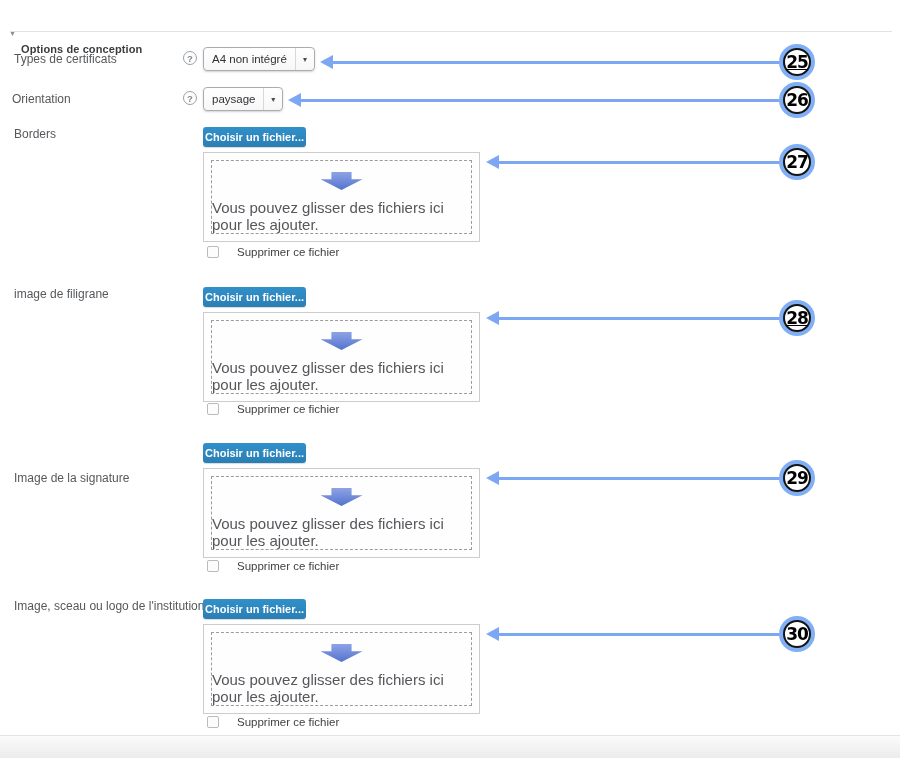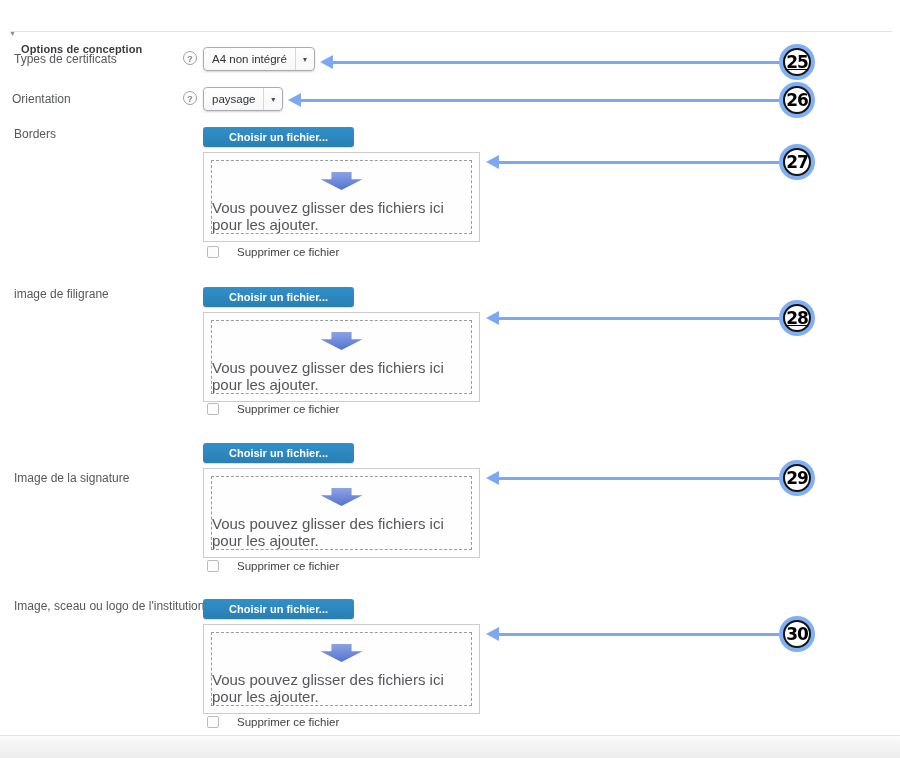--- a/index.html
+++ b/index.html
@@ -34,21 +34,21 @@
   }
   .select-value { font-size:11.5px; color:#2f3133; padding:0 8px; flex:1; white-space:nowrap; }
   .select-caret-zone {
     width:19px; align-self:stretch; border-left:1px solid #d7d9db;
     display:flex; align-items:center; justify-content:center;
   }
   .select-caret { font-size:8px; color:#4a4d50; }
 
   
   .choose-btn {
-    height:20px; padding:0 26px; border:none; border-radius:3px;
+    height:20px; padding:0 2px; border:none; border-radius:3px;
     background:linear-gradient(#3190c9,#2a7fb4); color:#ffffff;
     font-family:"Liberation Sans", sans-serif; font-size:11px; font-weight:bold;
     display:inline-flex; align-items:center; cursor:pointer;
     box-shadow:0 1px 1px rgba(0,0,0,0.15);
   }
   .dropzone-outer {
     width:277px; height:90px; background:#fefefe;
     border:1px solid #cccccc;
   }
   .dropzone-inner {

